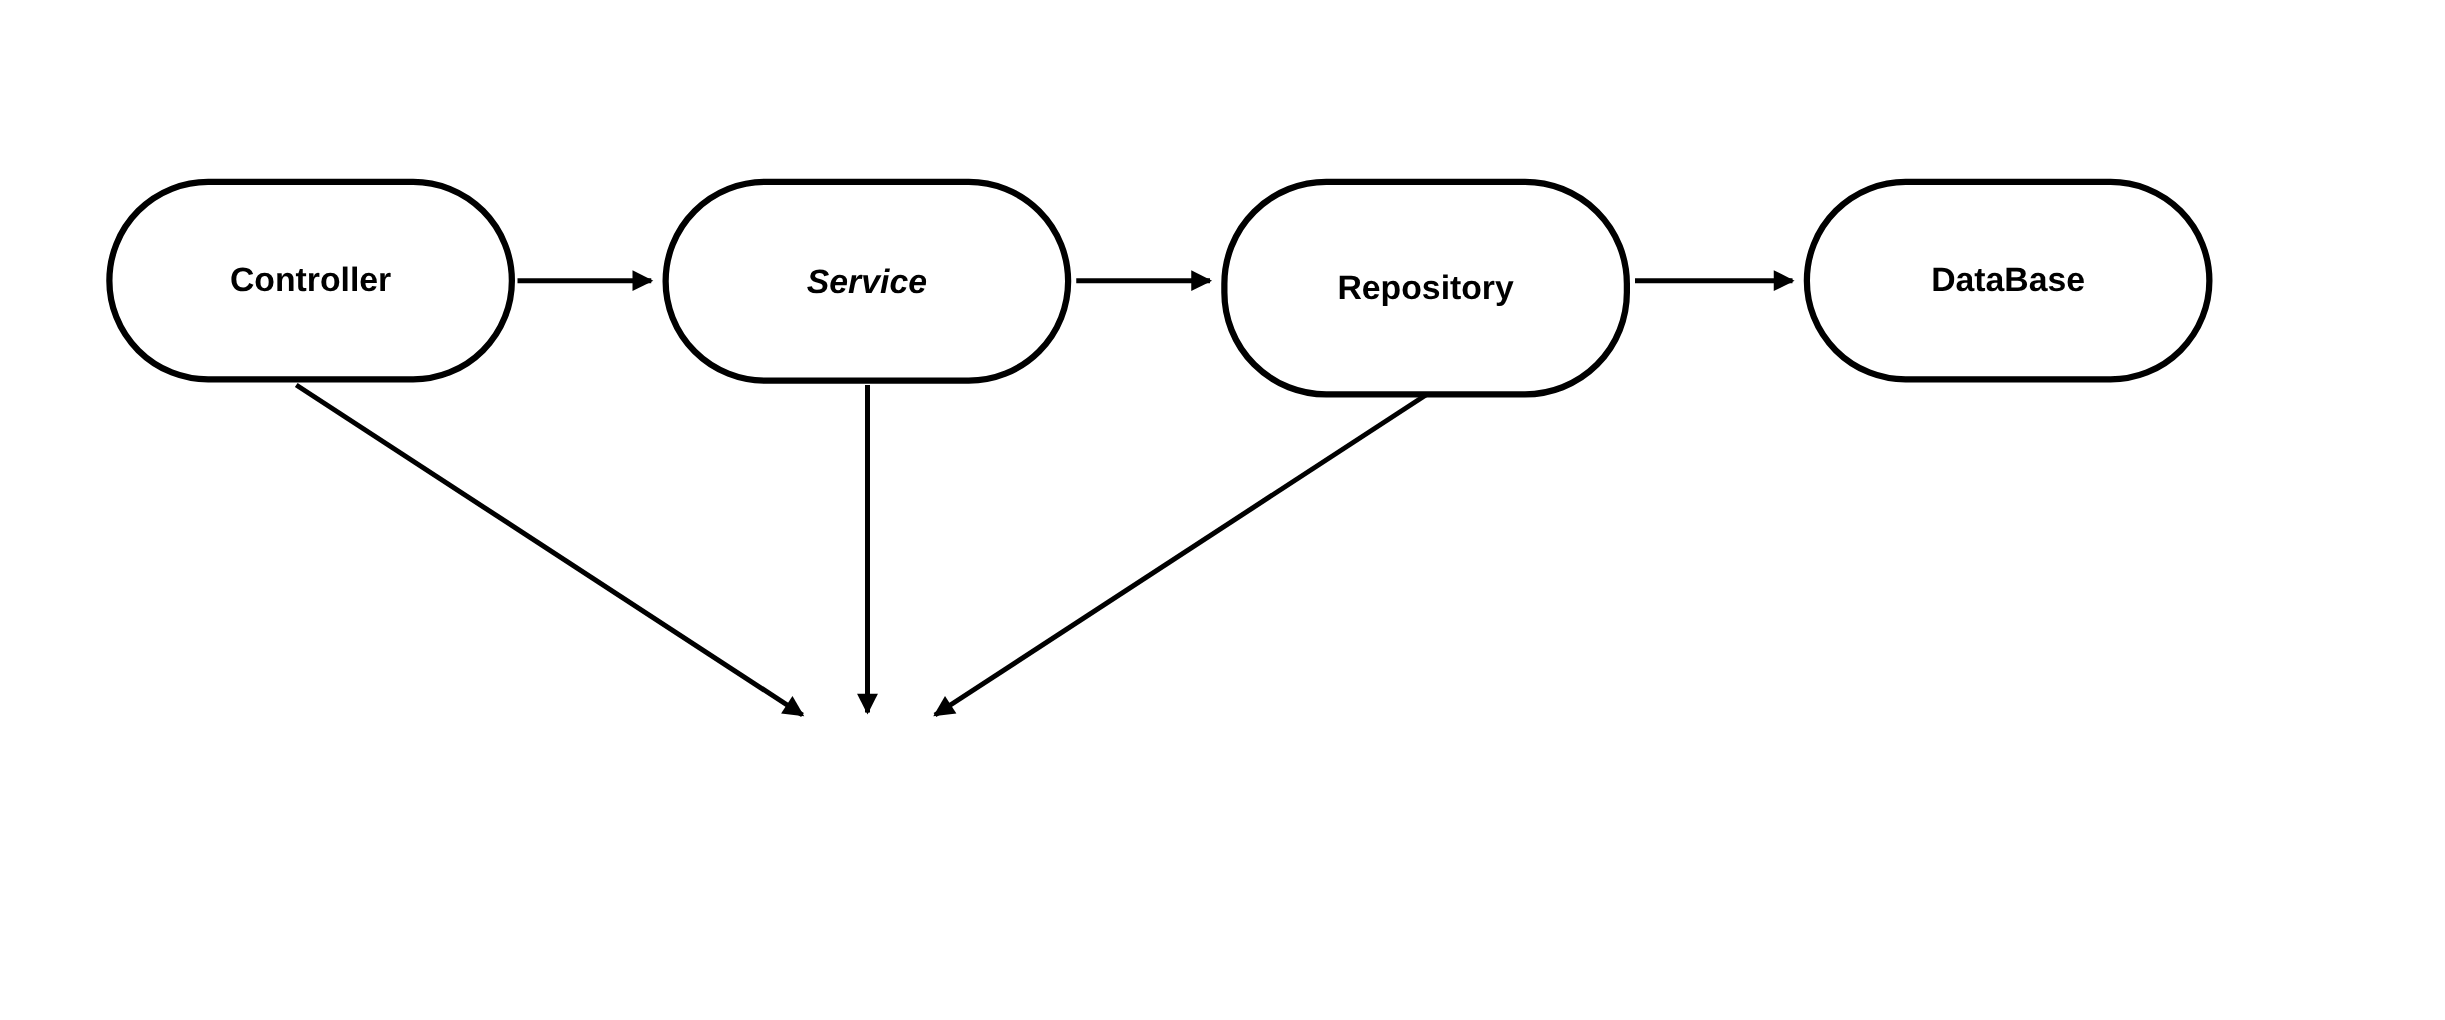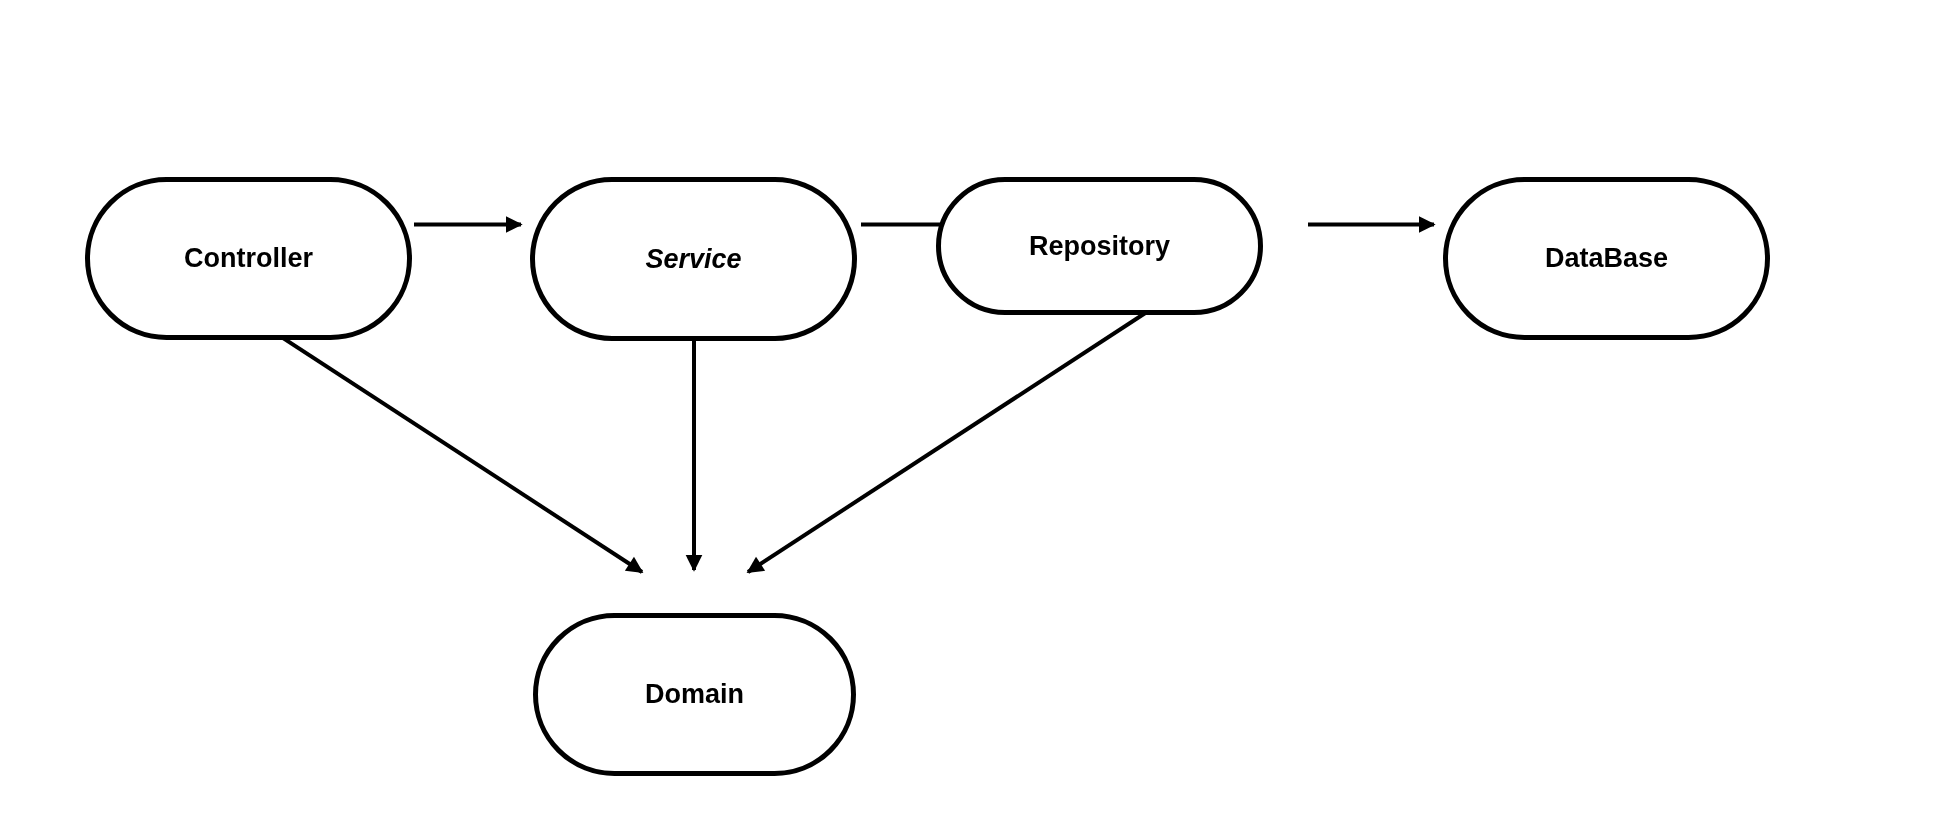--- a/index.html
+++ b/index.html
@@ -25,32 +25,31 @@
   }
   .node {
     position: absolute;
     box-sizing: border-box;
     background: #ffffff;
     border: 5px solid #000000;
     border-radius: 84px;
     display: flex;
     align-items: center;
     justify-content: center;
-    margin-top: 34px;
   }
   .node-label {
     font-size: 27px;
     font-weight: bold;
     color: #000000;
     letter-spacing: 0px;
     white-space: nowrap;
   }
   .node-controller { left: 85px;   top: 143px; width: 327px; height: 163px; }
   .node-service    { left: 530px;  top: 143px; width: 327px; height: 164px; font-style: italic; }
-  .node-repository { left: 936px;  top: 143px; width: 327px; height: 138px; }
+  .node-repository { left: 977px;  top: 143px; width: 327px; height: 175px; }
   .node-database   { left: 1443px; top: 143px; width: 327px; height: 163px; align-items: center; }
   .node-domain     { left: 533px;  top: 579px; width: 323px; height: 163px; }
 </style>
 </head>
 <body>
 
 <div class="canvas">
 
   <svg class="edges-layer" viewBox="0 0 1956 816" xmlns="http://www.w3.org/2000/svg">
     <defs>
@@ -81,17 +80,14 @@
   </div>
 
   <div class="node node-repository">
     <span class="node-label">Repository</span>
   </div>
 
   <div class="node node-database">
     <span class="node-label">DataBase</span>
   </div>
 
-  <div class="node node-domain">
-    <span class="node-label">Domain</span>
-  </div>
 
 </div>
 
 </body></html>

